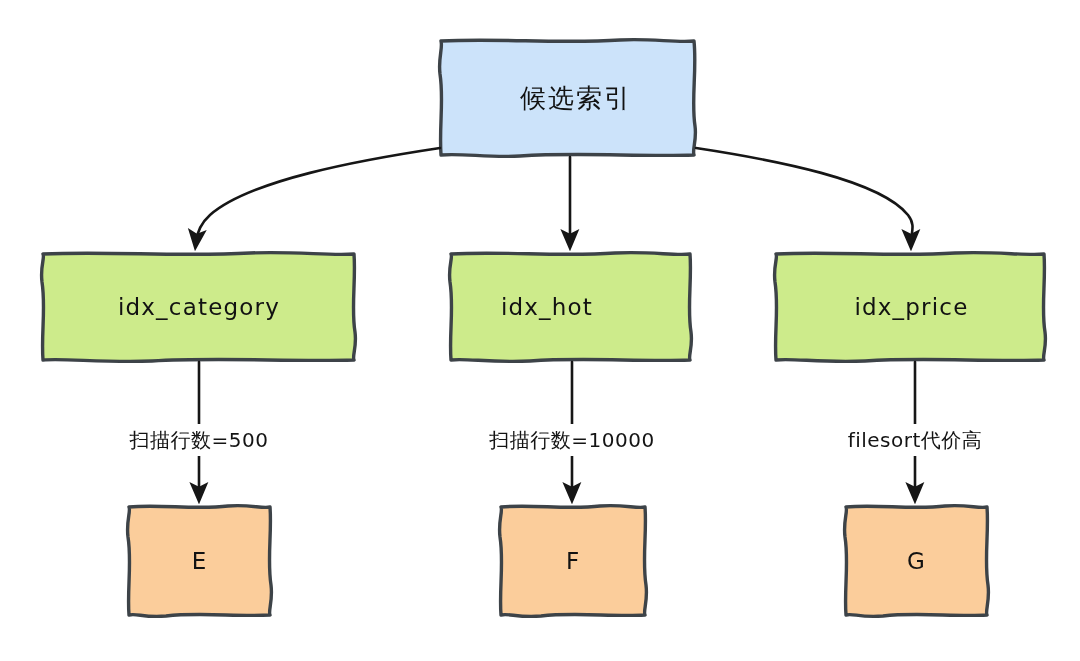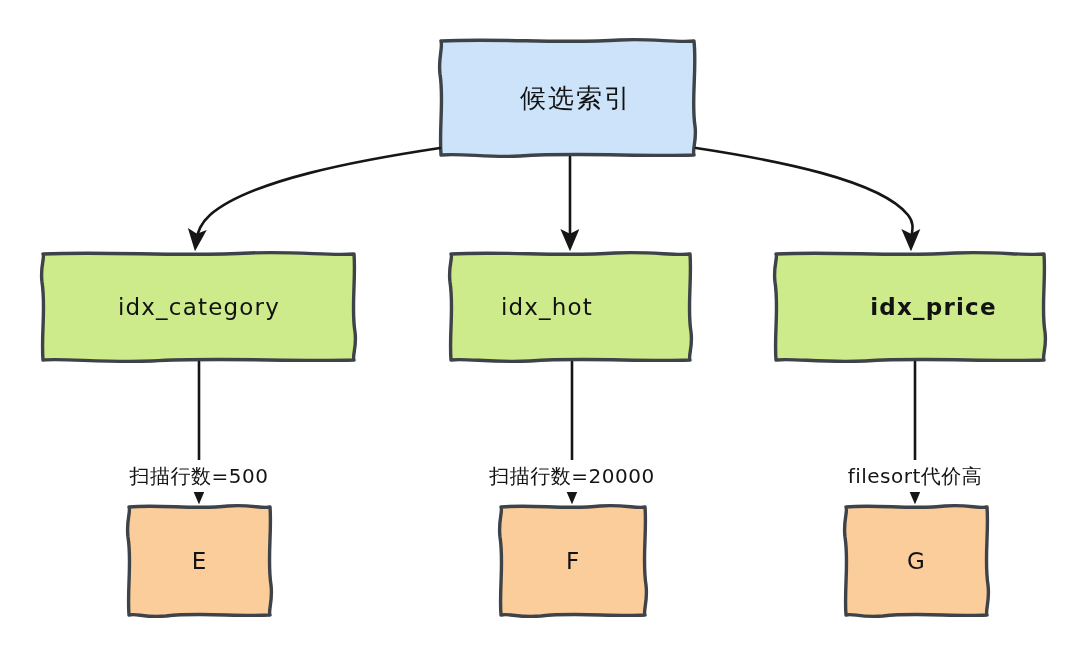--- a/index.html
+++ b/index.html
@@ -59,21 +59,20 @@
     align-items: center;
     justify-content: center;
     text-align: center;
     font-family: "DejaVu Sans", sans-serif;
     font-size: 20px;
     color: #141414;
     background: #ffffff;
     white-space: nowrap;
     letter-spacing: 0.5px;
     pointer-events: none;
-    margin-top: 36px;
   }
 </style>
 </head>
 <body>
 
 <div id="diagram-root">
 
   <svg class="canvas" viewBox="0 0 1080 661" xmlns="http://www.w3.org/2000/svg">
     <defs>
       <marker id="arrowhead" markerWidth="9" markerHeight="9" refX="5.4" refY="4.2" orient="auto" markerUnits="strokeWidth">
@@ -128,25 +127,25 @@
 
     <path d="M915,362 L915,495" fill="none" stroke="#161616" stroke-width="2.6" stroke-linecap="round" marker-end="url(#arrowhead)"></path>
   </svg>
 
   <div class="node-label label-cjk" style="left:440px; top:40px; width:256px; height:116px;margin-left:8px;">候选索引</div>
 
   <div class="node-label label-mono" style="left:42px; top:253px; width:314px; height:108px;border-radius:24px;">idx_category</div>
 
   <div class="node-label label-mono" style="left:426px; top:253px; width:242px; height:108px;">idx_hot</div>
 
-  <div class="node-label label-mono" style="left:798px; top:253px; width:271px; height:108px;font-weight:bold;">idx_price</div>
+  <div class="node-label label-mono" style="left:776px; top:253px; width:271px; height:108px;">idx_price</div>
 
   <div class="edge-label" style="left:99px; top:424px; width:200px; height:32px;">扫描行数=500</div>
 
-  <div class="edge-label" style="left:461px; top:424px; width:222px; height:32px;">扫描行数=20000</div>
+  <div class="edge-label" style="left:461px; top:424px; width:222px; height:32px;">扫描行数=10000</div>
 
   <div class="edge-label" style="left:817px; top:424px; width:196px; height:32px;">filesort代价高</div>
 
   <div class="node-label label-letter" style="left:128px; top:506px; width:143px; height:110px;">E</div>
 
   <div class="node-label label-letter" style="left:500px; top:506px; width:146px; height:110px;">F</div>
 
   <div class="node-label label-letter" style="left:845px; top:506px; width:143px; height:110px;">G</div>
 
 </div>

